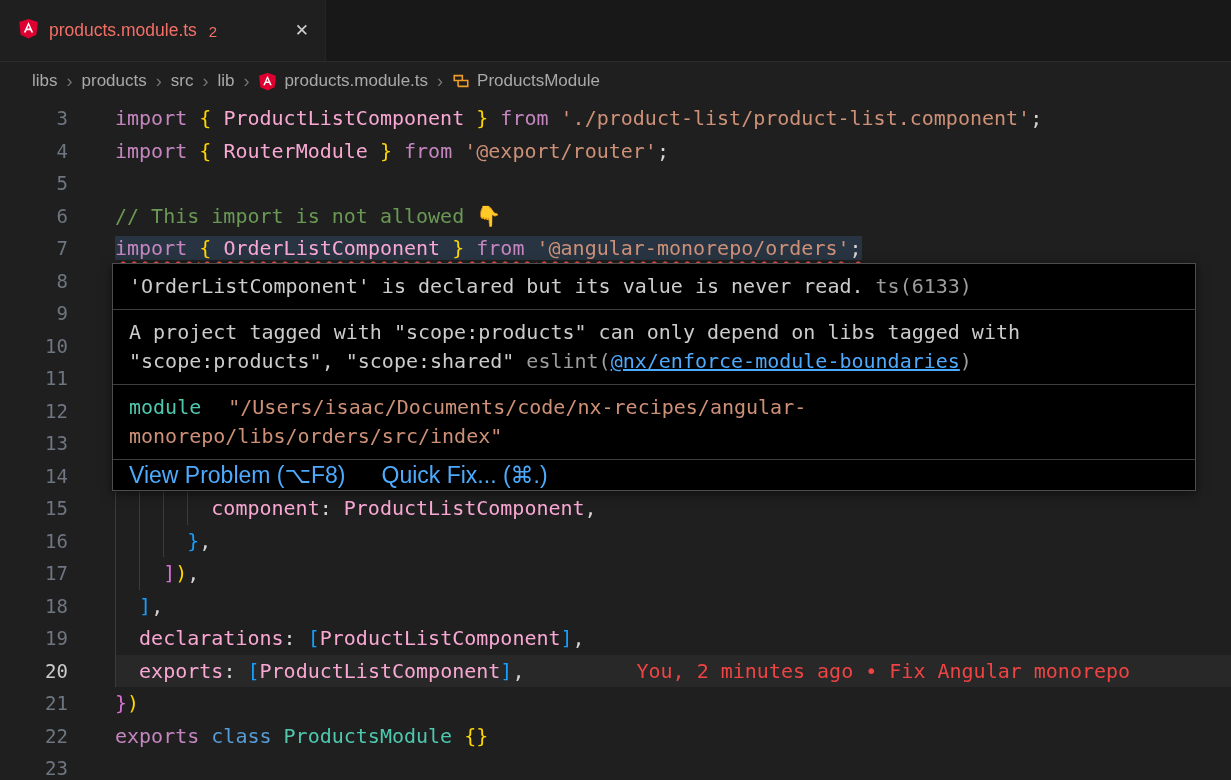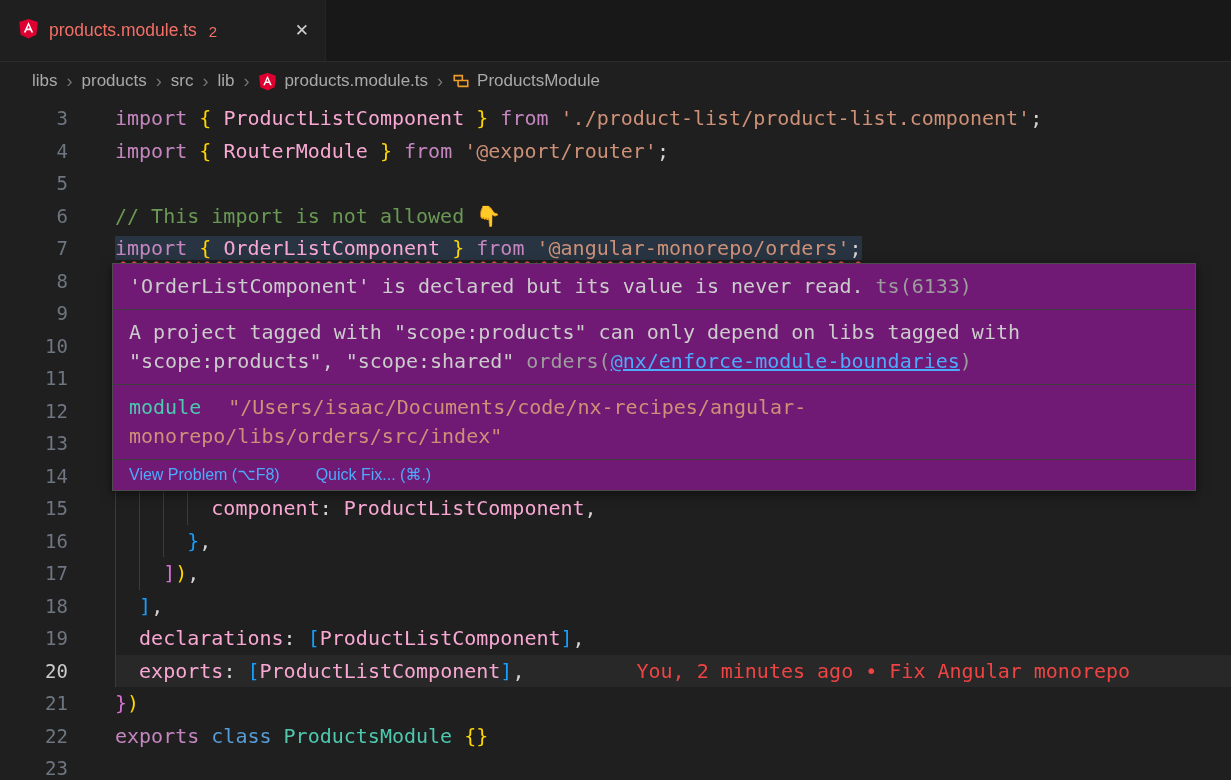--- a/index.html
+++ b/index.html
@@ -99,42 +99,42 @@
   }
   .hl { background: rgba(56, 86, 118, 0.40); text-align: center; }
   .blame { color: #ef4444; margin-left: 112px; }
 
   
   .hover-popup {
     position: absolute;
     left: 112px;
     top: 163px;
     width: 1084px;
-    background: #701a75;
+    background: #000000;
     border: 1px solid #4d4d4d;
     box-shadow: 0 3px 10px rgba(0,0,0,0.5);
     z-index: 5;
   }
   .hp-section {
     padding: 8px 16px;
     font-family: "DejaVu Sans Mono", monospace;
     font-size: 20px;
     line-height: 29px;
     color: #cccccc;
     white-space: pre;
     border-bottom: 1px solid #3e3e3e;
   }
   .hp-dim { color: #9d9d9d; }
   .hp-link { color: #4daafc; text-decoration: underline; cursor: pointer; }
   .hp-kw { color: #4EC9B0; margin-right: 27px; }
   .hp-str { color: #CE9178; }
   .hp-actions {
     padding: 4px 16px;
     font-family: "Liberation Sans", "DejaVu Sans", sans-serif;
-    font-size: 16px;
+    font-size: 23px;
     line-height: 22px;
     display: flex;
     gap: 36px;
     border-bottom: none;
     white-space: nowrap;
   }
   .hp-action-link { color: #4daafc; cursor: pointer; }
 </style>
 </head>
 <body>
@@ -231,20 +231,20 @@
       <div class="row"><span class="guide"></span><span><span class="tk-b3">]</span><span class="tk-pun">,</span></span></div>
       <div class="row"><span class="guide"></span><span><span class="tk-ident">declarations</span><span class="tk-pun">: </span><span class="tk-b3">[</span><span class="tk-ident">ProductListComponent</span><span class="tk-b3">]</span><span class="tk-pun">,</span></span></div>
       <div class="row current"><span class="guide"></span><span><span class="tk-ident">exports</span><span class="tk-pun">: </span><span class="tk-b3">[</span><span class="tk-ident">ProductListComponent</span><span class="tk-b3">]</span><span class="tk-pun">,</span></span><span class="blame">You, 2 minutes ago • Fix Angular monorepo</span></div>
       <div class="row"><span><span class="tk-b2">}</span><span class="tk-b1">)</span></span></div>
       <div class="row"><span><span class="tk-kw">exports </span><span class="tk-kw2">class </span><span class="tk-type">ProductsModule </span><span class="tk-b1">{}</span></span></div>
       <div class="row"><span></span></div>
     </div>
 
   <div class="hover-popup">
     <div class="hp-section"><span>'OrderListComponent' is declared but its value is never read. </span><span class="hp-dim">ts(6133)</span></div>
-    <div class="hp-section"><div>A project tagged with "scope:products" can only depend on libs tagged with</div><div><span>"scope:products", "scope:shared" </span><span class="hp-dim">orders(</span><span class="hp-link">@nx/enforce-module-boundaries</span><span class="hp-dim">)</span></div></div>
+    <div class="hp-section"><div>A project tagged with "scope:products" can only depend on libs tagged with</div><div><span>"scope:products", "scope:shared" </span><span class="hp-dim">eslint(</span><span class="hp-link">@nx/enforce-module-boundaries</span><span class="hp-dim">)</span></div></div>
     <div class="hp-section"><div><span class="hp-kw">module</span><span class="hp-str">"/Users/isaac/Documents/code/nx-recipes/angular-</span></div><div><span class="hp-str">monorepo/libs/orders/src/index"</span></div></div>
     <div class="hp-section hp-actions">
         <span class="hp-action-link">View Problem (⌥F8)</span>
         <span class="hp-action-link">Quick Fix... (⌘.)</span>
       </div>
   </div>
 </div>
 
 </body></html>

